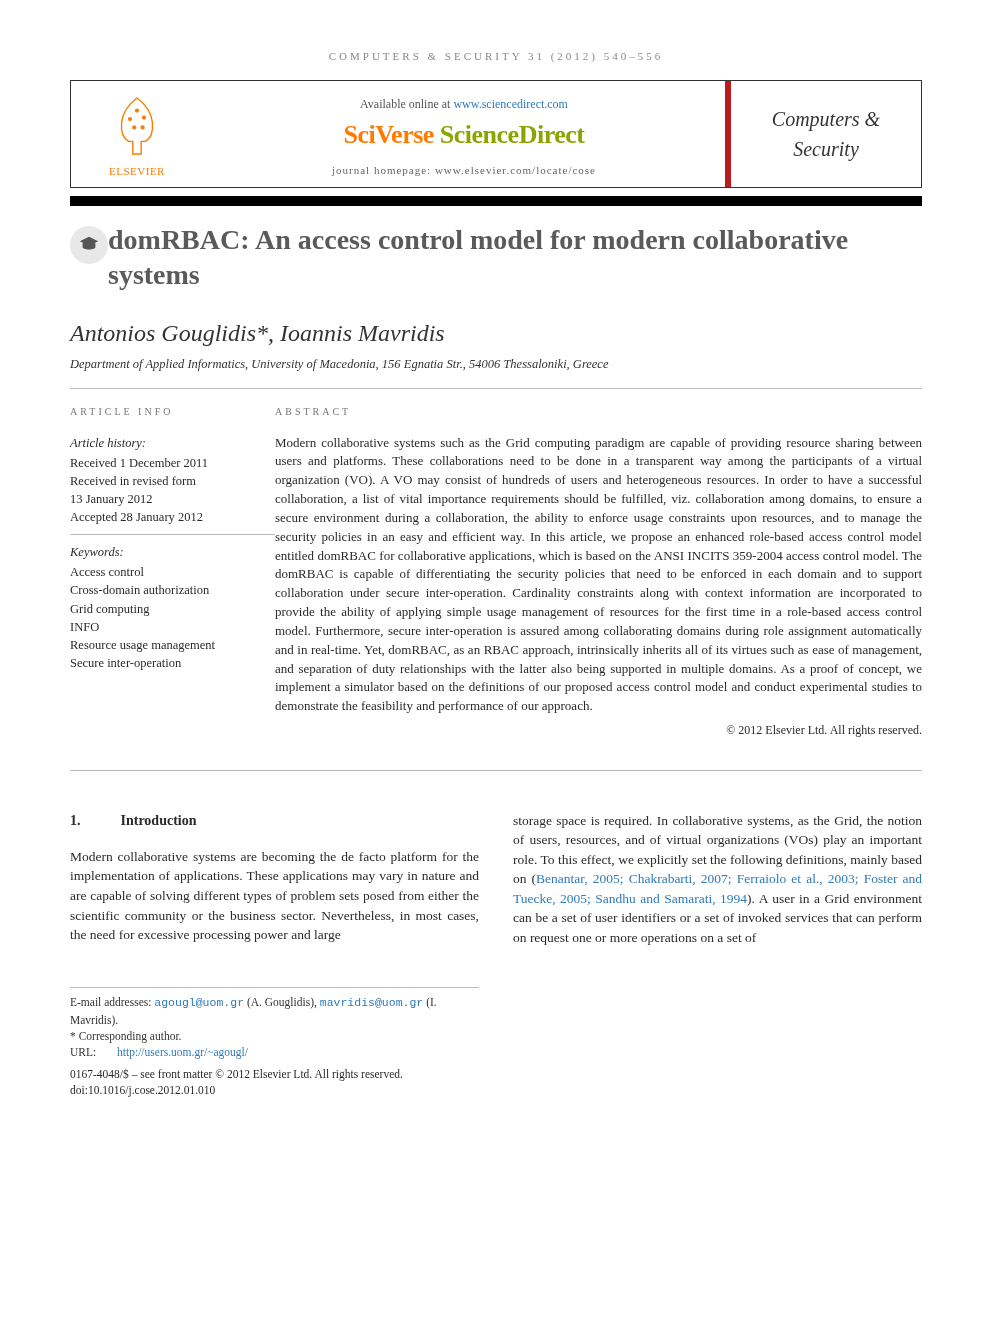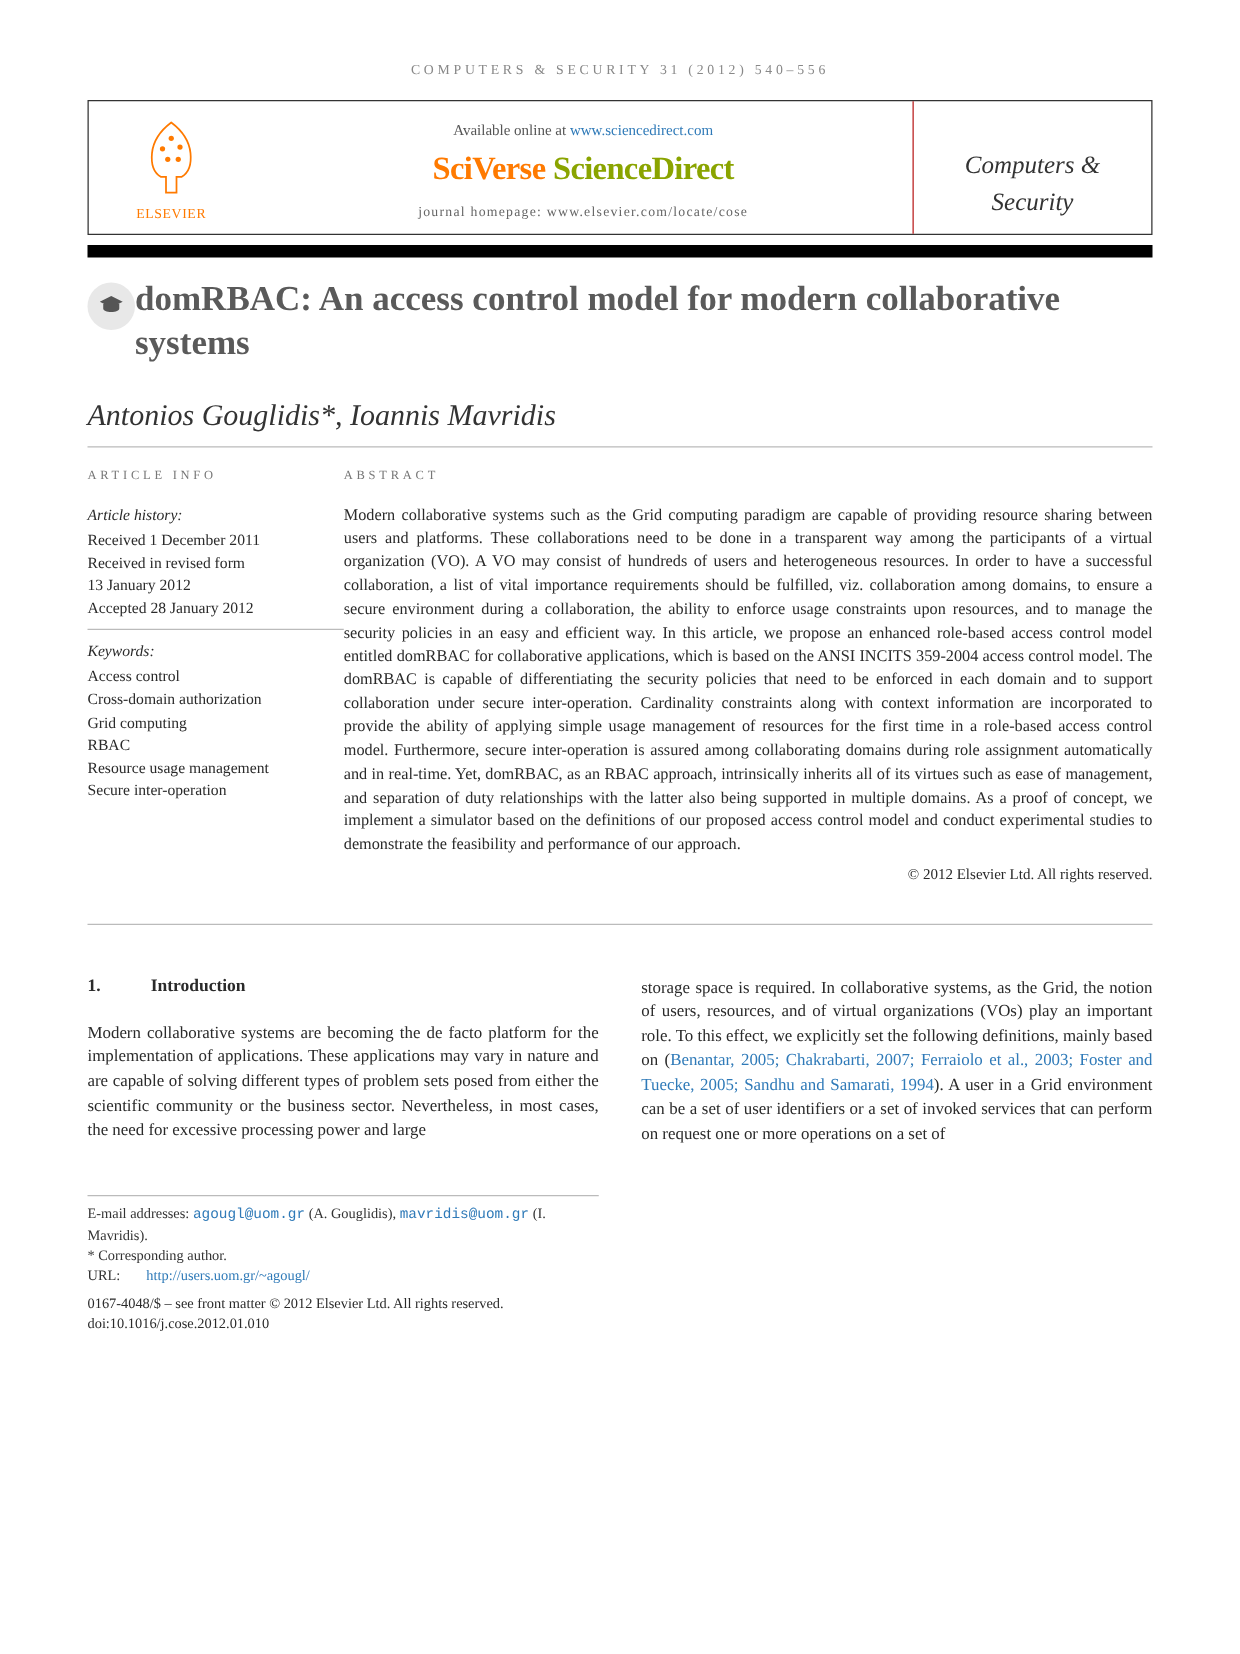--- a/index.html
+++ b/index.html
@@ -68,23 +68,23 @@
   }
   .sci-orange { color: #ff7a00; }
   .sci-green { color: #8aa400; }
   .homepage-line {
     font-size: 11px;
     color: #666;
     letter-spacing: 1px;
   }
   .header-right {
     width: 170px;
-    border-left: 1px solid #b91c1c;
-    display: flex;
-    align-items: flex-end;
+    border-left: 6px solid #b91c1c;
+    display: flex;
+    align-items: center;
     justify-content: center;
     text-align: center;
     padding: 10px;
   }
   .journal-name {
     font-family: Georgia, serif;
     font-size: 20px;
     font-style: italic;
     color: #333;
     line-height: 1.5;
@@ -253,39 +253,40 @@
   <div class="title-row">
     <div class="grad-icon">
       <svg viewBox="0 0 24 24">
           <path d="M12 3 L2 8 L12 13 L22 8 Z M5 10 v4 c0 2 3 3 7 3 s7-1 7-3 v-4" fill="#555"></path>
         </svg>
     </div>
     <div class="article-title">domRBAC: An access control model for modern collaborative systems</div>
   </div>
 
   <div class="authors">Antonios Gouglidis*, Ioannis Mavridis</div>
+  <div class="affiliation">Department of Applied Informatics, University of Macedonia, 156 Egnatia Str., 54006 Thessaloniki, Greece</div>
 
   <hr class="hr-thin">
 
   <div class="info-abstract">
     <div class="col-info">
       <div class="section-label">ARTICLE INFO</div>
       <div class="history-block">
         <div class="history-label">Article history:</div>
         <div>Received 1 December 2011</div>
         <div>Received in revised form</div>
         <div>13 January 2012</div>
         <div>Accepted 28 January 2012</div>
       </div>
       <hr class="info-hr">
       <div class="keywords-label">Keywords:</div>
       <span class="keyword">Access control</span>
       <span class="keyword">Cross-domain authorization</span>
       <span class="keyword">Grid computing</span>
-      <span class="keyword">RBAC</span>
+      <span class="keyword">INFO</span>
       <span class="keyword">Resource usage management</span>
       <span class="keyword">Secure inter-operation</span>
     </div>
     <div class="col-abstract">
       <div class="section-label">ABSTRACT</div>
       <div class="abstract-text">Modern collaborative systems such as the Grid computing paradigm are capable of providing resource sharing between users and platforms. These collaborations need to be done in a transparent way among the participants of a virtual organization (VO). A VO may consist of hundreds of users and heterogeneous resources. In order to have a successful collaboration, a list of vital importance requirements should be fulfilled, viz. collaboration among domains, to ensure a secure environment during a collaboration, the ability to enforce usage constraints upon resources, and to manage the security policies in an easy and efficient way. In this article, we propose an enhanced role-based access control model entitled domRBAC for collaborative applications, which is based on the ANSI INCITS 359-2004 access control model. The domRBAC is capable of differentiating the security policies that need to be enforced in each domain and to support collaboration under secure inter-operation. Cardinality constraints along with context information are incorporated to provide the ability of applying simple usage management of resources for the first time in a role-based access control model. Furthermore, secure inter-operation is assured among collaborating domains during role assignment automatically and in real-time. Yet, domRBAC, as an RBAC approach, intrinsically inherits all of its virtues such as ease of management, and separation of duty relationships with the latter also being supported in multiple domains. As a proof of concept, we implement a simulator based on the definitions of our proposed access control model and conduct experimental studies to demonstrate the feasibility and performance of our approach.</div>
       <div class="copyright">© 2012 Elsevier Ltd. All rights reserved.</div>
     </div>
   </div>
 

